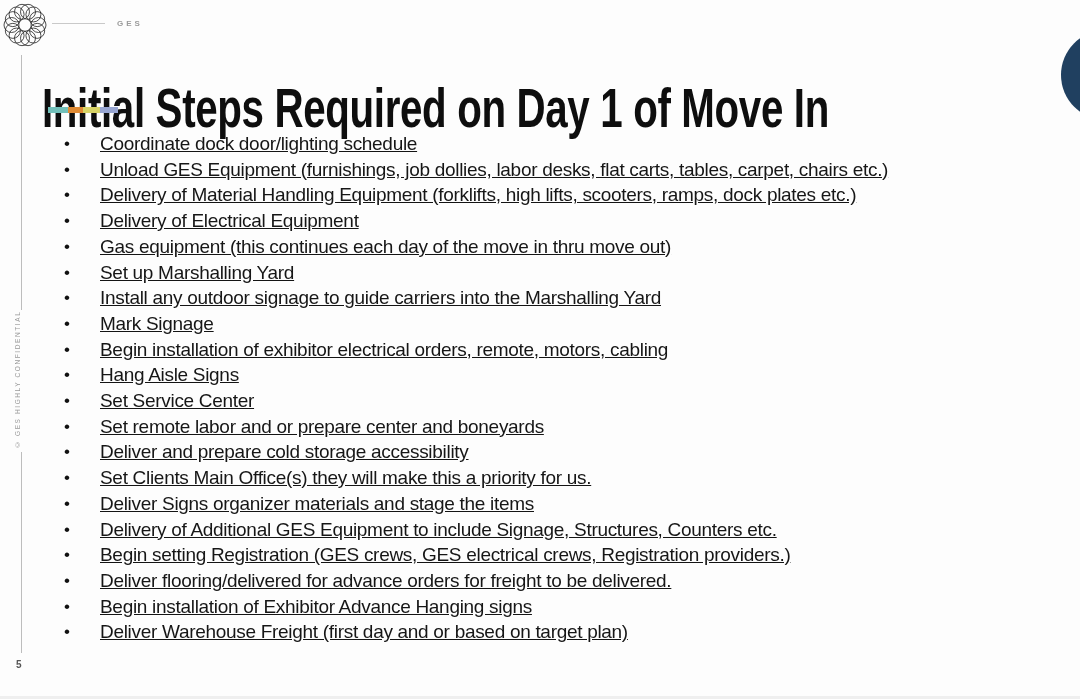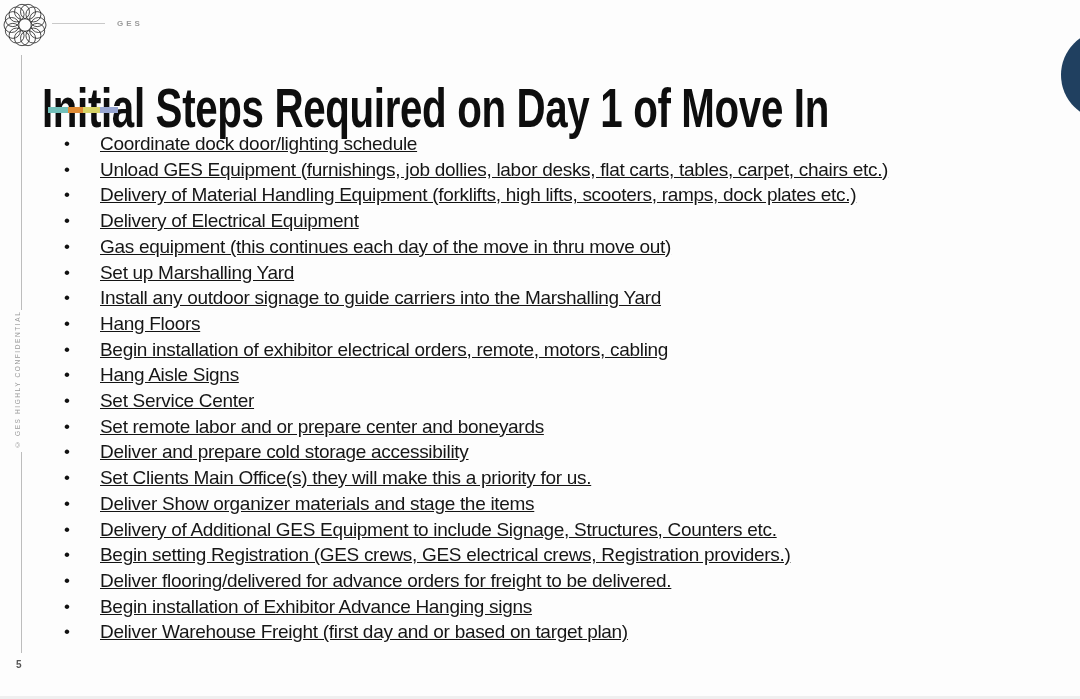--- a/index.html
+++ b/index.html
@@ -114,28 +114,28 @@
     </div>
 
   <ul class="bullet-list">
       <li>Coordinate dock door/lighting schedule</li>
       <li>Unload GES Equipment (furnishings, job dollies, labor desks, flat carts, tables, carpet, chairs etc.)</li>
       <li>Delivery of Material Handling Equipment (forklifts, high lifts, scooters, ramps, dock plates etc.)</li>
       <li>Delivery of Electrical Equipment</li>
       <li>Gas equipment (this continues each day of the move in thru move out)</li>
       <li>Set up Marshalling Yard</li>
       <li>Install any outdoor signage to guide carriers into the Marshalling Yard</li>
-      <li>Hang Floors</li>
+      <li>Mark Signage</li>
       <li>Begin installation of exhibitor electrical orders, remote, motors, cabling</li>
       <li>Hang Aisle Signs</li>
       <li>Set Service Center</li>
       <li>Set remote labor and or prepare center and boneyards</li>
       <li>Deliver and prepare cold storage accessibility</li>
       <li>Set Clients Main Office(s) they will make this a priority for us.</li>
-      <li>Deliver Show organizer materials and stage the items</li>
+      <li>Deliver Signs organizer materials and stage the items</li>
       <li>Delivery of Additional GES Equipment to include Signage, Structures, Counters etc.</li>
       <li>Begin setting Registration (GES crews, GES electrical crews, Registration providers.)</li>
       <li>Deliver flooring/delivered for advance orders for freight to be delivered.</li>
       <li>Begin installation of Exhibitor Advance Hanging signs</li>
       <li>Deliver Warehouse Freight (first day and or based on target plan)</li>
     </ul>
 
   <div class="corner-circle" style="background: rgb(32, 64, 96);"></div>
 
   <div class="bottom-edge"></div>

